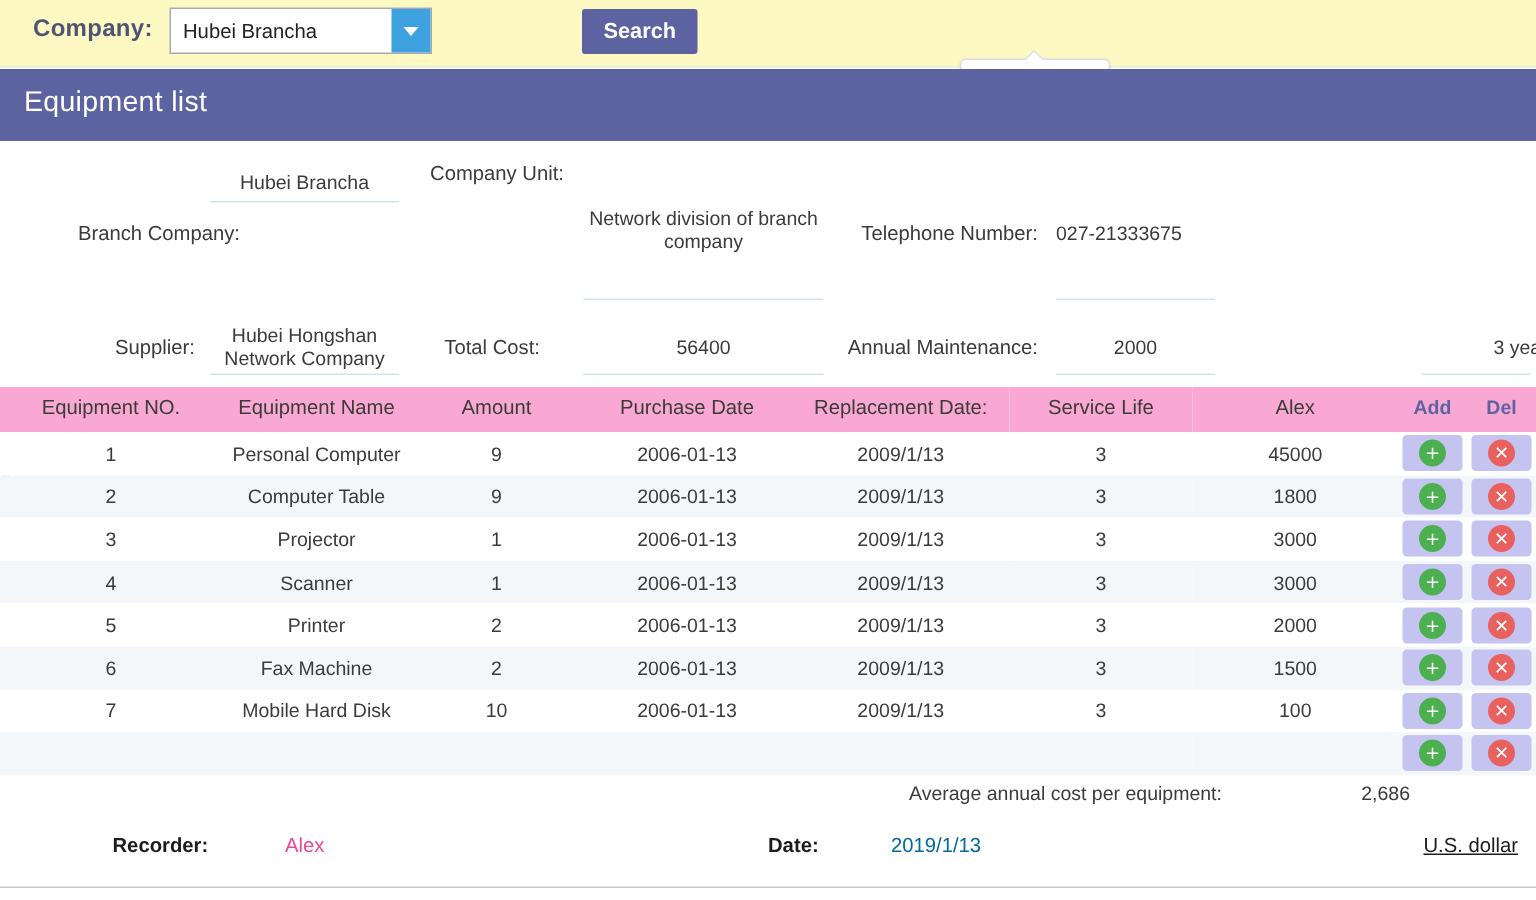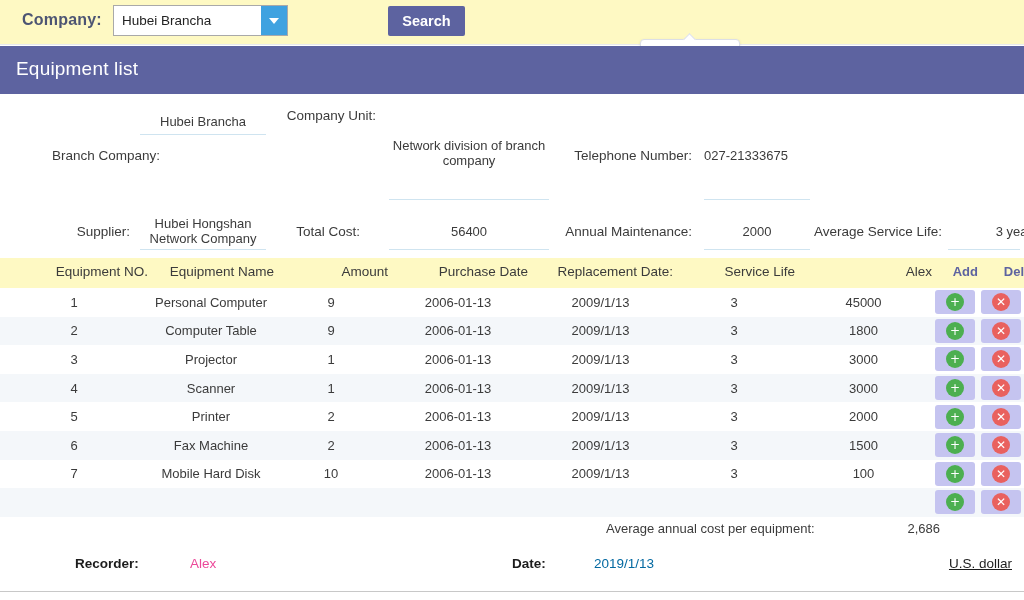--- a/index.html
+++ b/index.html
@@ -135,22 +135,22 @@
   table.eq {
     border-collapse: collapse;
     width: 1024px;
     table-layout: fixed;
   }
   table.eq th {
     font-weight: normal;
     font-size: 13.5px;
     color: #3b3b3b;
     padding: 6px 0 9px 0;
-    text-align: right;
-    background: #fef9c3;
+    text-align: center;
+    background: #f9a8d4;
   }
   table.eq th.addh, table.eq th.delh {
     color: #5d63a0;
     font-weight: bold;
     font-size: 13px;
   }
   table.eq td {
     font-size: 13px;
     color: #3b3b3b;
     text-align: center;
@@ -255,21 +255,20 @@
     <div class="uline" style="left:140px; top:155px; width:126px;"></div>
 
     <div class="fcell flabel" style="left:230px; top:130px; width:130px;">Total Cost:</div>
     <div class="fcell fvalue" style="left:389px; top:130px; width:160px;">56400</div>
     <div class="uline" style="left:389px; top:155px; width:160px;"></div>
 
     <div class="fcell flabel" style="left:500px; top:130px; width:192px;">Annual Maintenance:</div>
     <div class="fcell fvalue" style="left:704px; top:130px; width:106px;">2000</div>
     <div class="uline" style="left:704px; top:155px; width:106px;"></div>
 
-    <div class="fcell flabel" style="left:766px; top:130px; width:176px;">Average Service Life:</div>
     <div class="fcell fvalue" style="left:982px; top:130px; width:70px;">3 years</div>
     <div class="uline" style="left:948px; top:155px; width:72px;"></div>
   </div>
 
   <div class="grip"></div>
 
   <div class="tbl">
     <table class="eq">
       <colgroup>
         <col style="width:148px">

